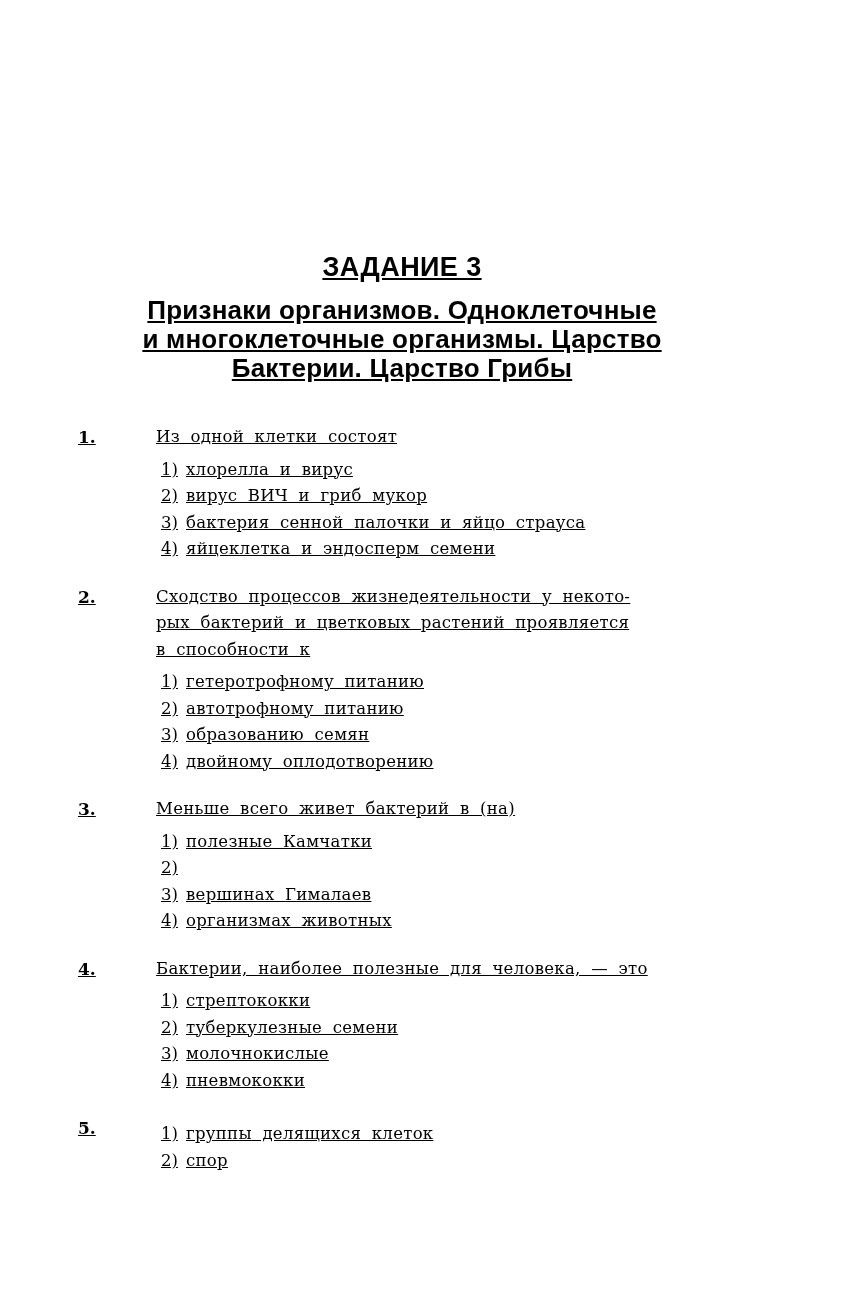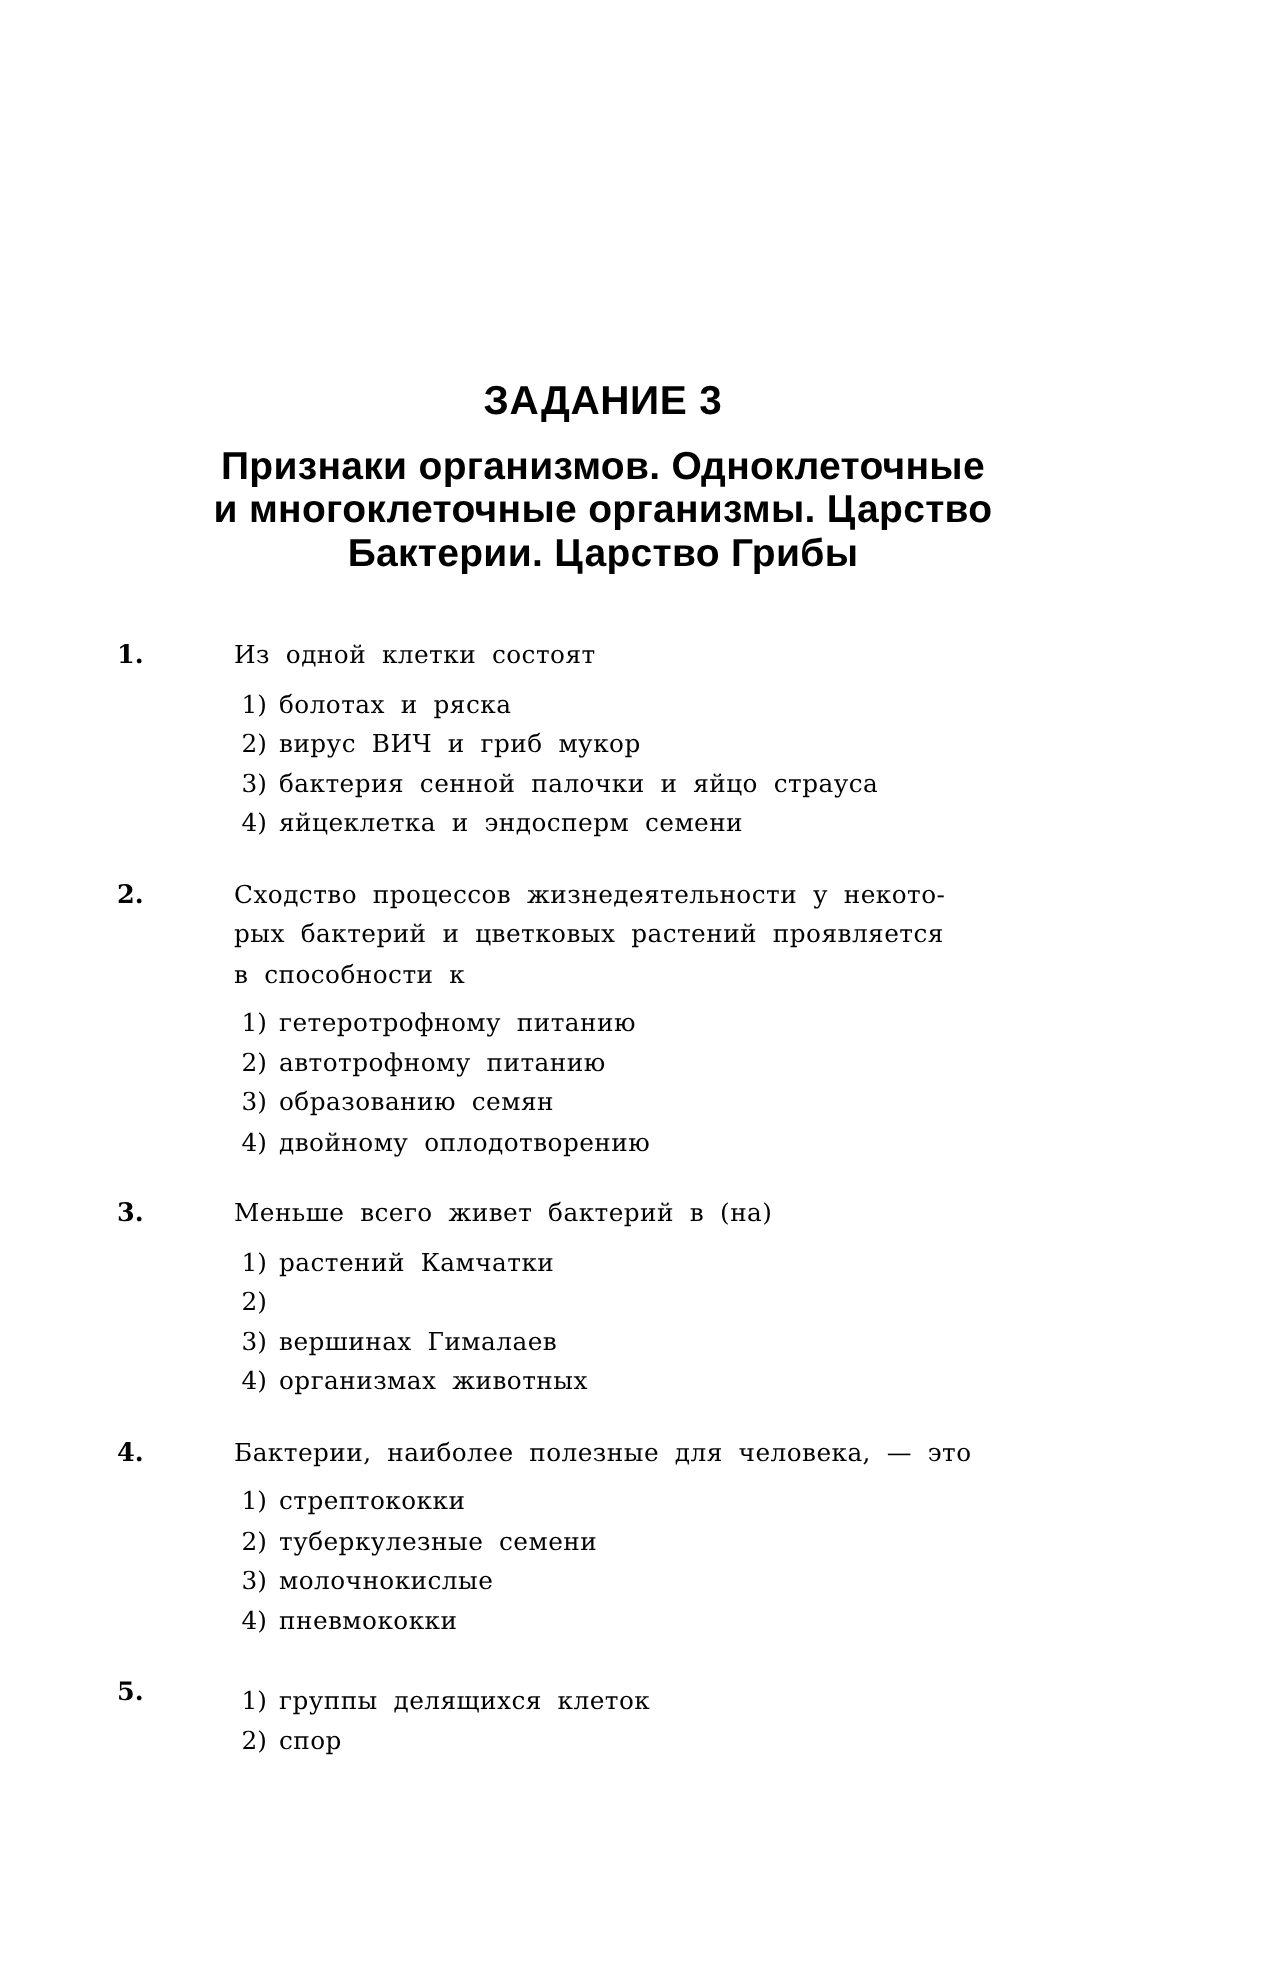--- a/index.html
+++ b/index.html
@@ -12,20 +12,21 @@
     background: #ffffff;
     color: #000000;
     font-family: "DejaVu Serif", serif;
     overflow: hidden;
   }
   .page {
     box-sizing: border-box;
     width: 844px;
     height: 1246px;
     padding: 252px 118px 12px 78px;
+    text-decoration: underline;
   }
   
   .header {
     width: 648px;
     text-align: center;
     font-family: "Liberation Sans", sans-serif;
     font-weight: bold;
   }
   .task-title {
     font-size: 27px;
@@ -96,21 +97,21 @@
   </div>
 
   <div class="questions">
     <div class="question">
       <div class="q-num">1.</div>
       <div class="q-body">
         <div class="q-text">Из одной клетки состоят</div>
         <div class="options">
           <div class="option">
             <div class="o-marker">1)</div>
-            <div class="o-text">болотах и ряска</div>
+            <div class="o-text">хлорелла и вирус</div>
           </div>
 
           <div class="option">
             <div class="o-marker">2)</div>
             <div class="o-text">вирус ВИЧ и гриб мукор</div>
           </div>
 
           <div class="option">
             <div class="o-marker">3)</div>
             <div class="o-text">бактерия сенной палочки и яйцо страуса</div>
@@ -156,21 +157,21 @@
       </div>
     </div>
 
     <div class="question">
       <div class="q-num">3.</div>
       <div class="q-body">
         <div class="q-text">Меньше всего живет бактерий в (на)</div>
         <div class="options">
           <div class="option">
             <div class="o-marker">1)</div>
-            <div class="o-text">растений Камчатки</div>
+            <div class="o-text">полезные Камчатки</div>
           </div>
 
           <div class="option">
             <div class="o-marker">2)</div>
           </div>
 
           <div class="option">
             <div class="o-marker">3)</div>
             <div class="o-text">вершинах Гималаев</div>
           </div>

